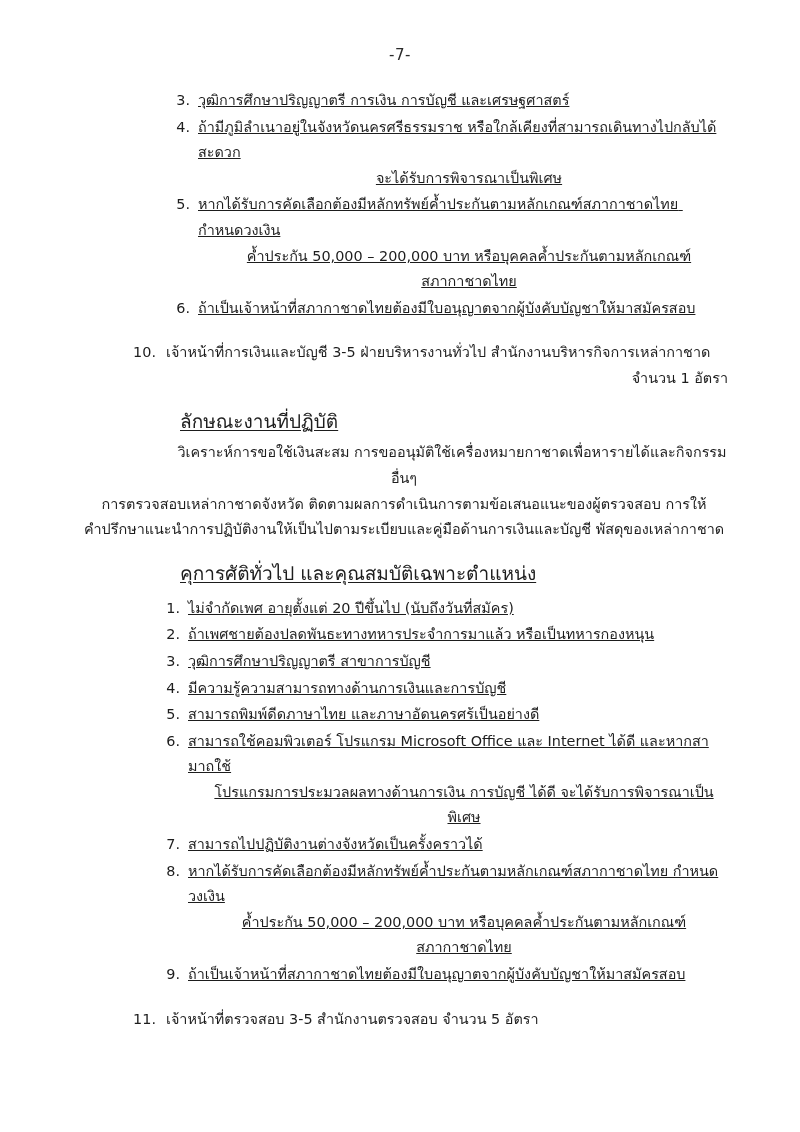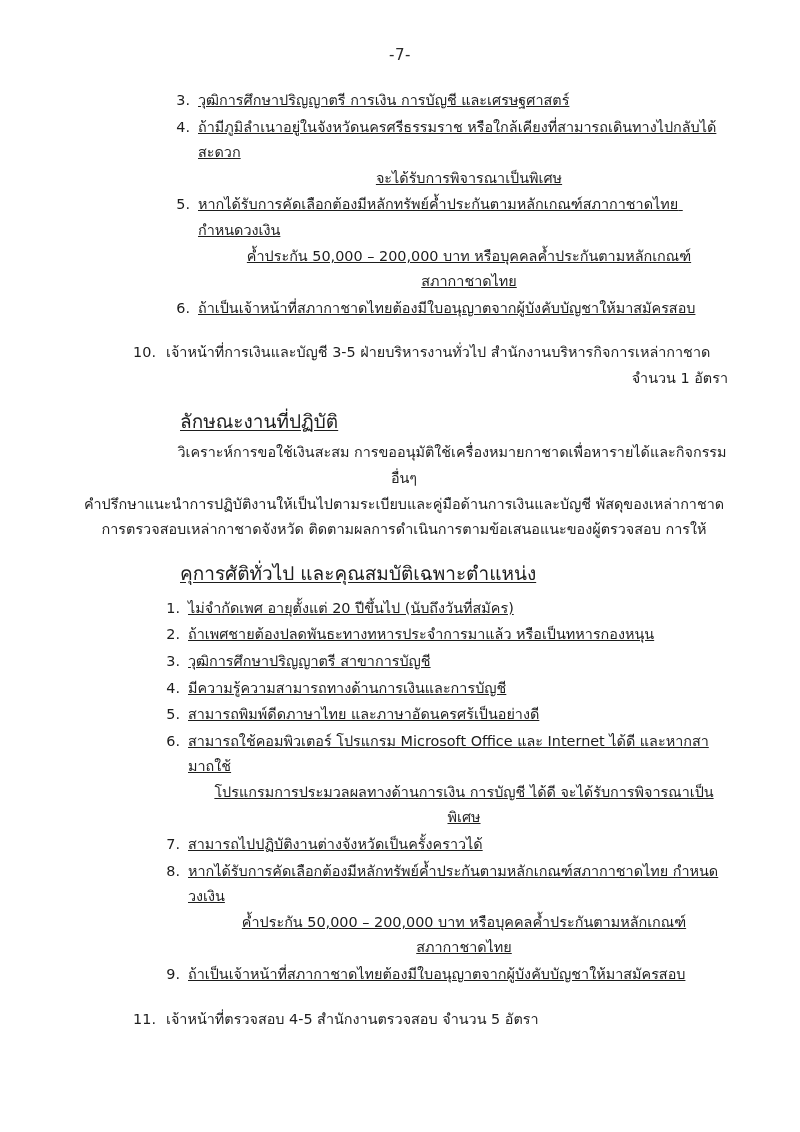--- a/index.html
+++ b/index.html
@@ -180,22 +180,22 @@
       <span class="title">เจ้าหน้าที่การเงินและบัญชี 3-5  ฝ่ายบริหารงานทั่วไป สำนักงานบริหารกิจการเหล่ากาชาด</span>
     </div>
     <div class="section-sub">จำนวน 1 อัตรา</div>
 
     <div class="head-wrap">
       <span class="underline-head">ลักษณะงานที่ปฏิบัติ</span>
     </div>
 
     <div class="para">
       <span class="first">วิเคราะห์การขอใช้เงินสะสม การขออนุมัติใช้เครื่องหมายกาชาดเพื่อหารายได้และกิจกรรมอื่นๆ</span>
+      <span class="rest">การตรวจสอบเหล่ากาชาดจังหวัด ติดตามผลการดำเนินการตามข้อเสนอแนะของผู้ตรวจสอบ การให้</span>
       <span class="rest">คำปรึกษาแนะนำการปฏิบัติงานให้เป็นไปตามระเบียบและคู่มือด้านการเงินและบัญชี พัสดุของเหล่ากาชาด</span>
-      <span class="rest">การตรวจสอบเหล่ากาชาดจังหวัด ติดตามผลการดำเนินการตามข้อเสนอแนะของผู้ตรวจสอบ การให้</span>
     </div>
 
     <div class="head-wrap">
       <span class="underline-head">คุการศัติทั่วไป และคุณสมบัติเฉพาะตำแหน่ง</span>
     </div>
 
     <div class="gap-sm"></div>
 
     <div class="list list-qual">
 
@@ -261,21 +261,21 @@
         <span class="marker">9.</span>
         <span class="body">
           <span class="line">ถ้าเป็นเจ้าหน้าที่สภากาชาดไทยต้องมีใบอนุญาตจากผู้บังคับบัญชาให้มาสมัครสอบ</span>
         </span>
       </div>
 
     </div>
 
     <div class="section-head">
       <span class="num">11.</span>
-      <span class="title">เจ้าหน้าที่ตรวจสอบ 4-5  สำนักงานตรวจสอบ  จำนวน 5  อัตรา</span>
+      <span class="title">เจ้าหน้าที่ตรวจสอบ 3-5  สำนักงานตรวจสอบ  จำนวน 5  อัตรา</span>
     </div>
 
     <div class="head-wrap">
       
     </div>
 
   </div>
 </div>
 
 </body></html>

